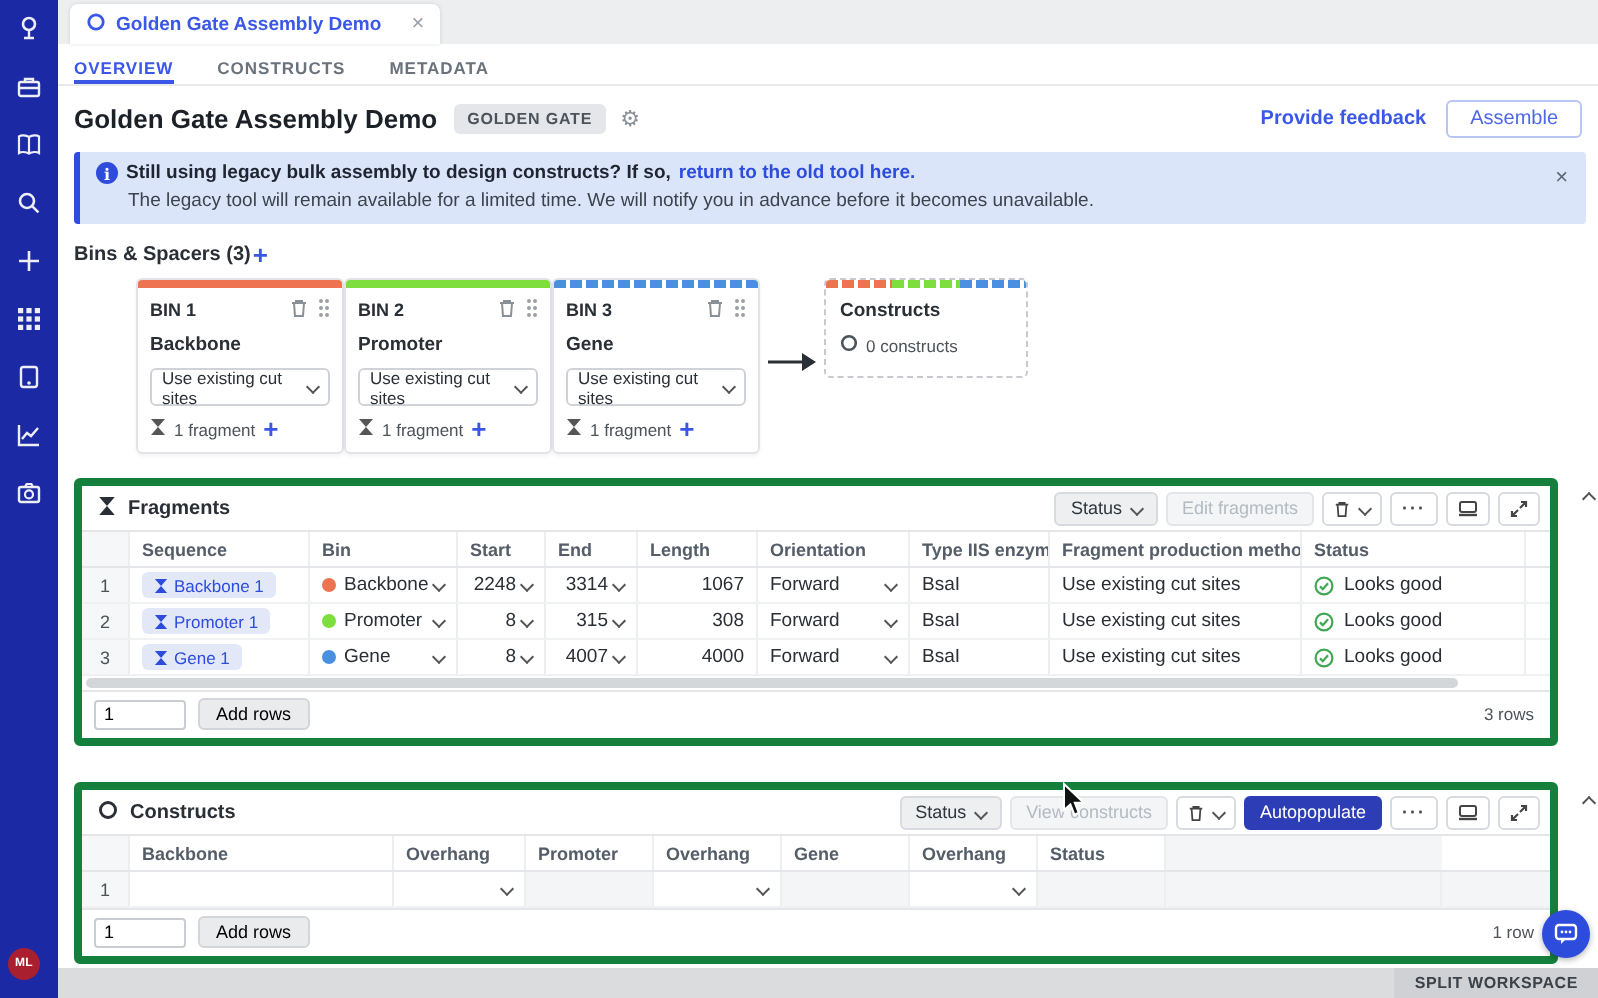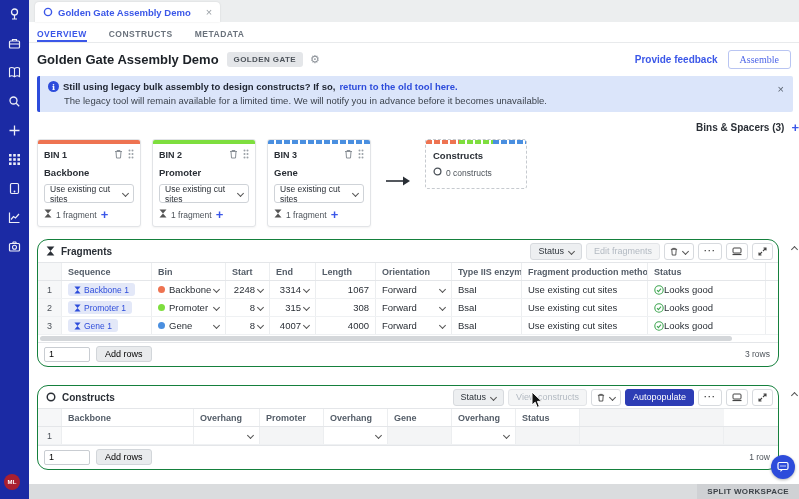--- a/index.html
+++ b/index.html
@@ -23,34 +23,34 @@
   .subnav { display:flex; gap:22px; padding:7px 0 0 8px; border-bottom:1px solid #e8eaec; height:21px; }
   .subnav-item { font-size:8.5px; letter-spacing:.5px; font-weight:bold; color:#6a727c; padding-bottom:5px; cursor:pointer; }
   .subnav-item.active { color:#3b57e8; border-bottom:2px solid #3b57e8; }
 
   .titlerow { display:flex; align-items:center; padding:7px 8px 5px 8px; }
   .page-title { font-size:13px; font-weight:bold; color:#1c2127; }
   .badge { margin-left:8px; background:#e4e6e9; color:#4d535a; font-size:8px; font-weight:bold; letter-spacing:.4px; padding:3px 7px; border-radius:3px; }
   .gear { margin-left:7px; color:#8a9097; font-size:11px; cursor:pointer; }
   .titlerow-right { margin-left:auto; display:flex; align-items:center; gap:10px; }
   .feedback-link { color:#3b57e8; font-size:10px; font-weight:bold; cursor:pointer;margin-left:17px; }
-  .assemble-btn { border:1px solid #b9c5f2; color:#4f67e8; background:#fff; font-size:10px; border-radius:3px; padding:3px 11px; cursor:pointer;font-family:Liberation Serif, serif; }
+  .assemble-btn { border:1px solid #b9c5f2; color:#4f67e8; background:#fff; font-size:10px; border-radius:3px; padding:3px 11px; cursor:pointer; }
 
   .banner { margin:2px 6px 0 8px; background:#dbe5fa; border-left:3px solid #2d4cdb; border-radius:2px; padding:5px 10px 6px 8px; position:relative; }
   .banner-l1 { font-size:9.5px; color:#1e2430; font-weight:bold; display:flex; gap:4px; align-items:center; }
   .banner-link { color:#2d4cdb; cursor:pointer; }
   .banner-l2 { font-size:9.5px; color:#3c434d; margin-top:3px; margin-left:16px; }
   .info-ic { display:inline-flex; width:11px; height:11px; border-radius:50%; background:#2d4cdb; color:#fff; font-size:8px; font-weight:bold; align-items:center; justify-content:center; font-family:"DejaVu Serif", serif; }
   .banner-close { position:absolute; right:9px; top:7px; color:#5c6573; font-size:11px; cursor:pointer; }
 
   
-  .bins-label-row { display:flex; align-items:center; gap:7px; padding:10px 0 6px 8px;justify-content:flex-end; }
+  .bins-label-row { display:flex; align-items:center; gap:1px; padding:10px 0 6px 8px; }
   .bins-label { font-size:10px; font-weight:bold; color:#2a2f36; }
   .plus { color:#3b57e8; font-size:13px; font-weight:bold; cursor:pointer; line-height:10px; }
-  .bins-row { display:flex; align-items:flex-start; padding-left:8px; gap:11px; }
+  .bins-row { display:flex; align-items:flex-start; padding-left:8px; gap:0;margin-left:31px; }
   .bin-card { width:104px; background:#fff; border:1px solid #e2e4e7; border-radius:3px; box-shadow:0 1px 2px rgba(0,0,0,.05); overflow:hidden; }
   .bin-bar { height:4px; }
   .bin-bar.dashed, .seg.dashed { background-image:repeating-linear-gradient(90deg, transparent 0 6px, #fff 6px 8px); }
   .bin-body { padding:5px 6px 6px 6px; }
   .bin-head { display:flex; align-items:center; font-size:9px; font-weight:bold; color:#2a2f36; }
   .bin-head-icons { margin-left:auto; display:flex; gap:5px; align-items:center; }
   .bin-name { font-size:9.5px; font-weight:bold; color:#2a2f36; margin-top:6px; }
   .bin-select { margin-top:6px; border:1px solid #cfd3d8; border-radius:3px; height:19px; display:flex; align-items:center; padding:0 5px; font-size:8.5px; color:#2a2f36; cursor:pointer; }
   .bin-foot { margin-top:6px; display:flex; align-items:flex-end; gap:4px; font-size:8.5px; color:#4d535a; }
   .chev { width:5px; height:5px; border-right:1.4px solid #555; border-bottom:1.4px solid #555; transform:rotate(45deg); margin-left:auto; flex:none; }
@@ -59,21 +59,21 @@
   .arrow-wrap { align-self:center; margin:0 3px; }
   .constructs-card { width:102px; border:1px dashed #c6cacf; border-radius:3px; background:#fff; overflow:hidden; }
   .tri-bar { display:flex; height:4px; }
   .seg { flex:1; }
   .cc-body { padding:6px 7px 10px 7px; }
   .cc-title { font-size:9.5px; font-weight:bold; color:#2a2f36; }
   .cc-count { display:flex; align-items:center; gap:4px; font-size:8.5px; color:#4d535a; margin-top:6px; }
 
   
   .panel-row { display:flex; align-items:flex-start; padding:0 2px 0 8px; margin-top:12px; }
-  .panel { flex:1; border:1px solid #15803d; border-radius:11px; background:#fff; }
+  .panel { flex:1; border:4px solid #15803d; border-radius:3px; background:#fff; }
   .collapse-col { width:18px; display:flex; justify-content:center; padding-top:8px; }
   .panel-titlebar { height:22px; display:flex; align-items:center; padding:0 5px 0 8px; gap:6px; }
   .panel-title { font-size:10px; font-weight:bold; color:#2a2f36; }
   .toolbar { margin-left:auto; display:flex; align-items:center; gap:4px; }
   .btn { font-size:9px; color:#2f353c; background:#edeff1; border:1px solid #d7dade; border-radius:3px; height:17px; display:flex; align-items:center; padding:0 7px; gap:4px; cursor:pointer; }
   .btn.disabled { color:#b3bac2; background:#f4f5f6; border-color:#e3e5e8; cursor:default; }
   .btn.primary { background:#2d3db5; border-color:#2d3db5; color:#fff;text-align:right; }
   .btn.iconbtn { padding:0 5px; background:#fff; }
   .btn .chev { margin-left:1px; border-color:#555; }
 
@@ -83,21 +83,21 @@
   .grid-head { border-top:1px solid #e4e6e9; border-bottom:1px solid #e4e6e9; }
   .grid-head .cell { font-size:9px; font-weight:bold; color:#545d68; }
   .cell { display:flex; align-items:center; padding:0 6px; height:17px; border-right:1px solid #eceef0; font-size:9.5px; color:#2a2f36; overflow:hidden; white-space:nowrap; }
   .cell:last-child { border-right:none; }
   .grid-row { border-bottom:1px solid #eff1f3; }
   .grid-row:last-of-type { border-bottom:none; }
   .rownum { background:#f6f7f8; justify-content:center; color:#4d535a; font-size:9px; }
   .cell.r { justify-content:flex-end; }
   .chip { display:inline-flex; align-items:center; gap:3px; background:#e3e8f8; color:#2d4cdb; border-radius:3px; font-size:8.5px; padding:1.5px 6px; cursor:pointer; }
   .dot { width:7px; height:7px; border-radius:50%; flex:none; margin-right:4px; }
-  .ok { display:inline-flex; align-items:center; gap:0; }
+  .ok { display:inline-flex; align-items:center; gap:5px; }
   .muted-cell { background:#f4f5f6; }
   .hscroll { height:5px; margin:1px 2px; background:#fff; }
   .hscroll .thumb { height:5px; width:94%; background:#d4d7da; border-radius:3px; }
   .table-foot { display:flex; align-items:center; gap:6px; padding:3px 8px 4px 6px; border-top:1px solid #e4e6e9; }
   .rows-input { width:46px; height:15px; border:1px solid #c9cdd2; border-radius:2px; font-size:9px; padding:0 4px; font-family:"Liberation Sans",sans-serif; }
   .addrows-btn { font-size:9px; background:#e9ebed; border:1px solid #d2d6da; border-radius:3px; height:16px; padding:0 8px; cursor:pointer; }
   .rowcount { margin-left:auto; font-size:8.5px; color:#4d535a; }
   .more-glyph { font-size:9px; letter-spacing:1px; color:#444; font-weight:bold; }
 
   

